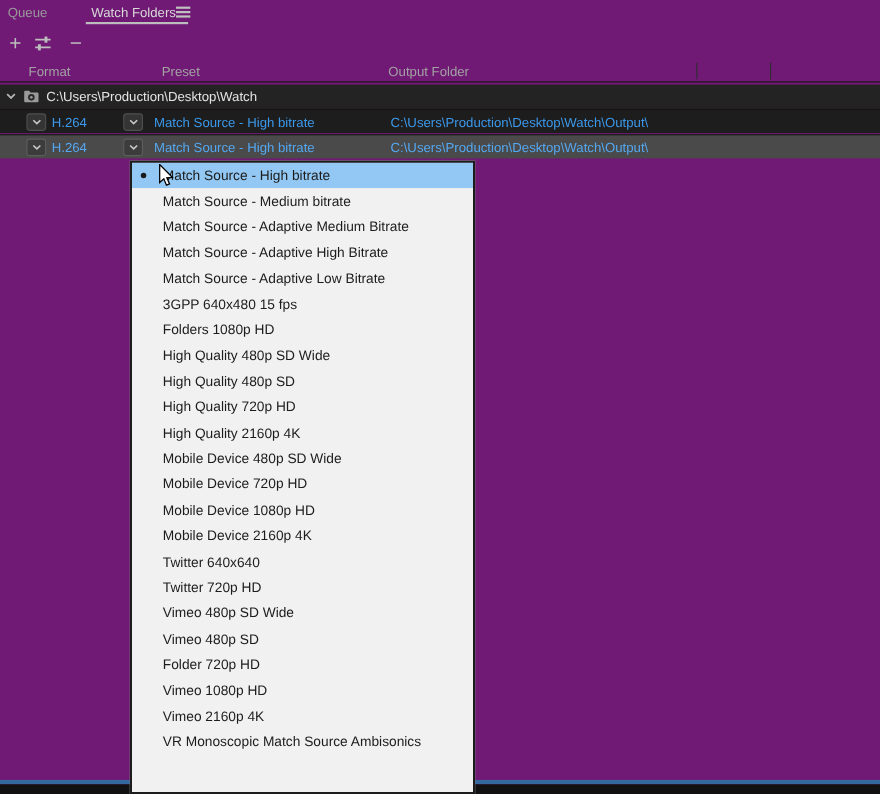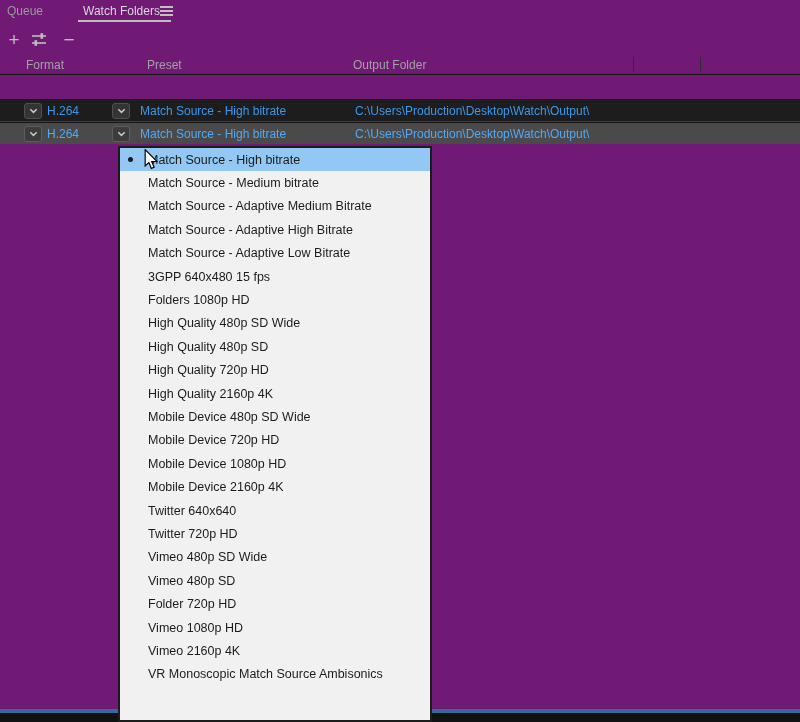--- a/index.html
+++ b/index.html
@@ -93,20 +93,35 @@
 
   <div class="header-row">
     <div class="col col-format">Format</div>
     <div class="col col-preset">Preset</div>
     <div class="col col-output">Output Folder</div>
     <div class="col-sep" style="left:633px"></div>
     <div class="col-sep" style="left:700px"></div>
   </div>
   <div class="header-sep"></div>
 
+  <div class="folder-row">
+    <span class="chev">
+      <svg width="10" height="7" viewBox="0 0 10 7">
+          <path d="M1.5 1.5 L5 5 L8.5 1.5" fill="none" stroke="#b5b5b5" stroke-width="1.6"></path>
+        </svg>
+    </span>
+    <span class="ficon">
+      <svg width="15" height="13" viewBox="0 0 15 13">
+        <path d="M1 2.5 Q1 1.5 2 1.5 L5.5 1.5 L6.8 3 L13 3 Q14 3 14 4 L14 11 Q14 12 13 12 L2 12 Q1 12 1 11 Z" fill="#9a9a9a"></path>
+        <circle cx="7.5" cy="7.5" r="3" fill="#2b2b2b"></circle>
+        <circle cx="7.5" cy="7.5" r="1.2" fill="#9a9a9a"></circle>
+      </svg>
+    </span>
+    <span class="folder-path">C:\Users\Production\Desktop\Watch</span>
+  </div>
 
   <div id="rows-host">
       <div class="job-row" style="top: 99px;">
         <div class="combo-btn fmt-btn">
           <svg width="9" height="6" viewBox="0 0 9 6">
             <path d="M1.3 1.3 L4.5 4.4 L7.7 1.3" fill="none" stroke="#c8c8c8" stroke-width="1.5"></path>
           </svg>
         </div>
         <span class="blue-text fmt-label">H.264</span>
         <div class="combo-btn preset-btn">

